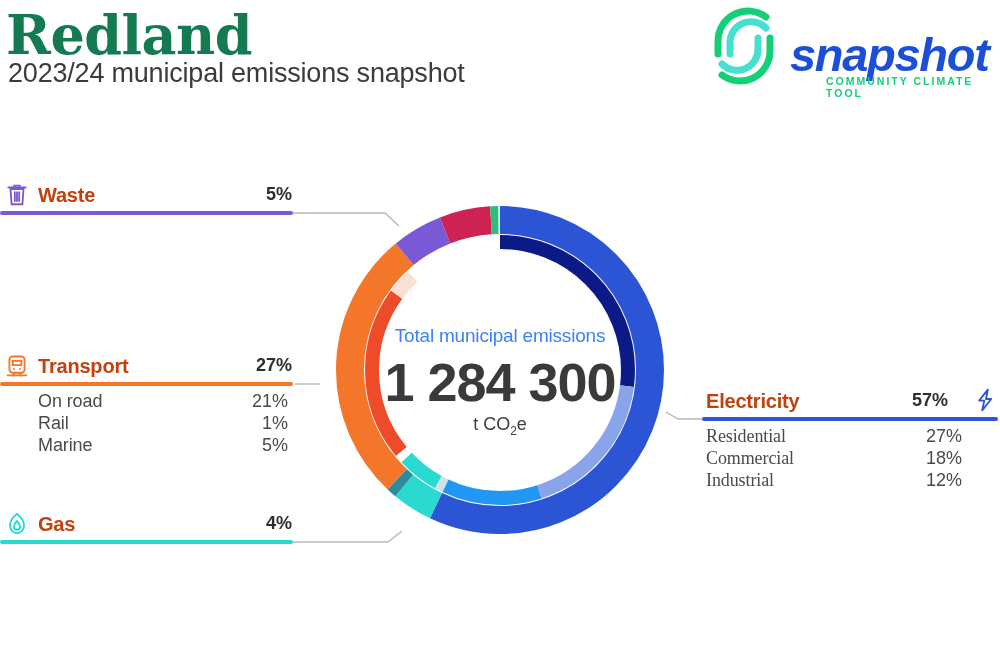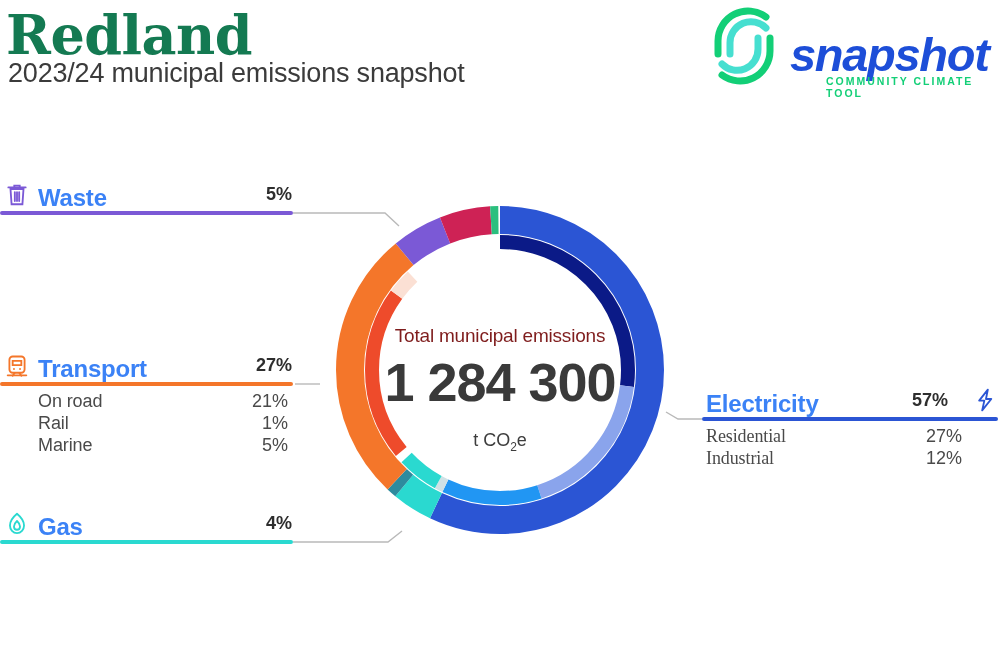--- a/index.html
+++ b/index.html
@@ -35,21 +35,21 @@
   #logo-tag{
     position:absolute;left:88px;top:71px;
     font-size:10.5px;font-weight:700;color:#13cf77;letter-spacing:2.0px;margin-left:32px;
   }
 
   
   .legend{position:absolute;}
   .legend .head{position:relative;height:30px;}
   .legend .cat{
     position:absolute;left:38px;top:0px;
-    font-size:24px;font-weight:700;color:#3b82f6;letter-spacing:-0.2px;
+    font-size:20px;font-weight:700;color:#c2410c;letter-spacing:-0.2px;
   }
   .legend .pct{
     position:absolute;top:0px;
     font-size:18px;font-weight:700;color:#2e2e2e;text-align:right;
   }
   .legend .bar{position:absolute;height:4px;border-radius:2px;}
   .legend .ico{position:absolute;width:26px;height:26px;left:4px;top:-2px;}
   .sub{position:absolute;width:100%;}
   .sub .row{position:relative;height:22px;}
   .sub .nm{
@@ -80,26 +80,26 @@
   #blk-electricity .ico{left:270px;top:-3px;width:26px;height:26px;}
 
   svg{display:block;overflow:visible;}
   #donut{position:absolute;left:320px;top:190px;width:360px;height:360px;}
 
   
   #leaders{position:absolute;left:0;top:0;width:1000px;height:670px;pointer-events:none;}
 
   
   #centre{position:absolute;left:355px;top:325px;width:290px;text-align:center;}
-  #centre .lbl{font-size:19px;color:#7f1d1d;font-weight:400;letter-spacing:-0.2px;}
+  #centre .lbl{font-size:19px;color:#3b82f6;font-weight:400;letter-spacing:-0.2px;}
   #centre .big{
     font-size:54px;font-weight:700;color:#3a3a3a;letter-spacing:-1px;
     line-height:62px;margin-top:4px;
   }
-  #centre .unit{font-size:18px;color:#3d3d3d;font-weight:400;margin-top:17px;}
+  #centre .unit{font-size:18px;color:#3d3d3d;font-weight:400;margin-top:1px;}
   #centre .unit sub{font-size:12px;}
 </style>
 </head>
 <body>
 
 <div class="stage">
 
   <div id="title">Redland</div>
   <div id="subtitle">2023/24 municipal emissions snapshot</div>
 
@@ -252,19 +252,23 @@
         </svg>
       </div>
     </div>
     <div class="bar" style="background:#2b55d4"></div>
     <div class="sub">
       <div class="row">
         <span class="nm">Residential</span>
         <span class="vl">27%</span>
       </div>
       <div class="row">
+        <span class="nm">Commercial</span>
+        <span class="vl">18%</span>
+      </div>
+      <div class="row">
         <span class="nm">Industrial</span>
         <span class="vl">12%</span>
       </div>
     </div>
   </div>
 
 </div>
 
 </body></html>

